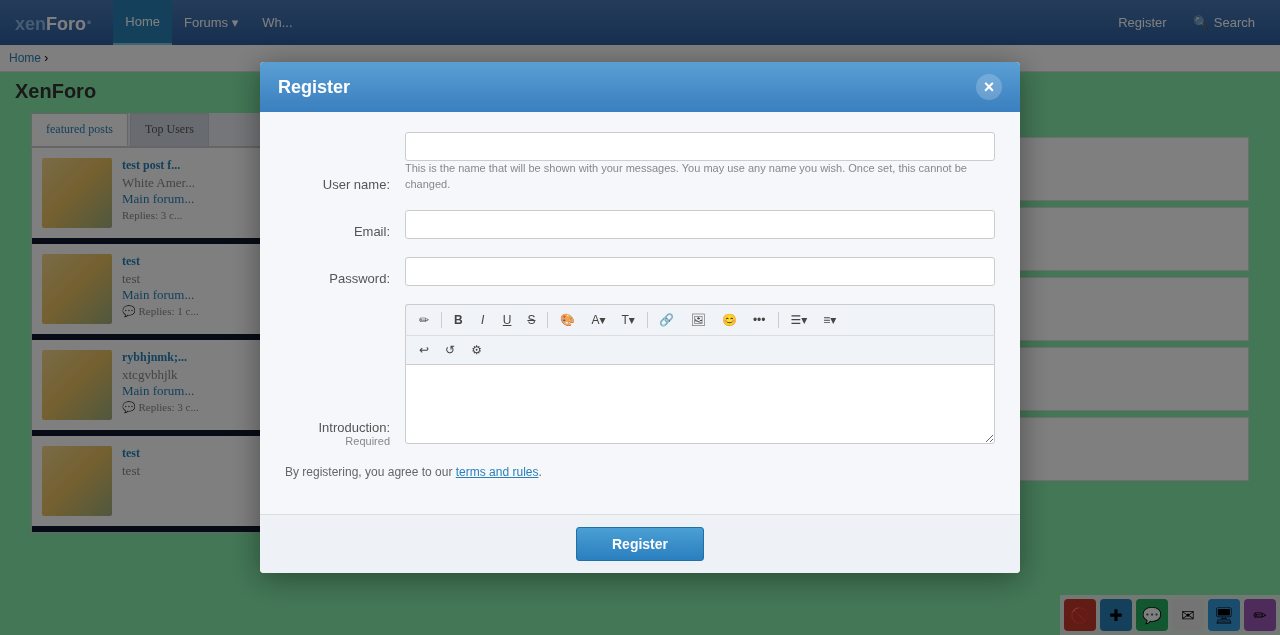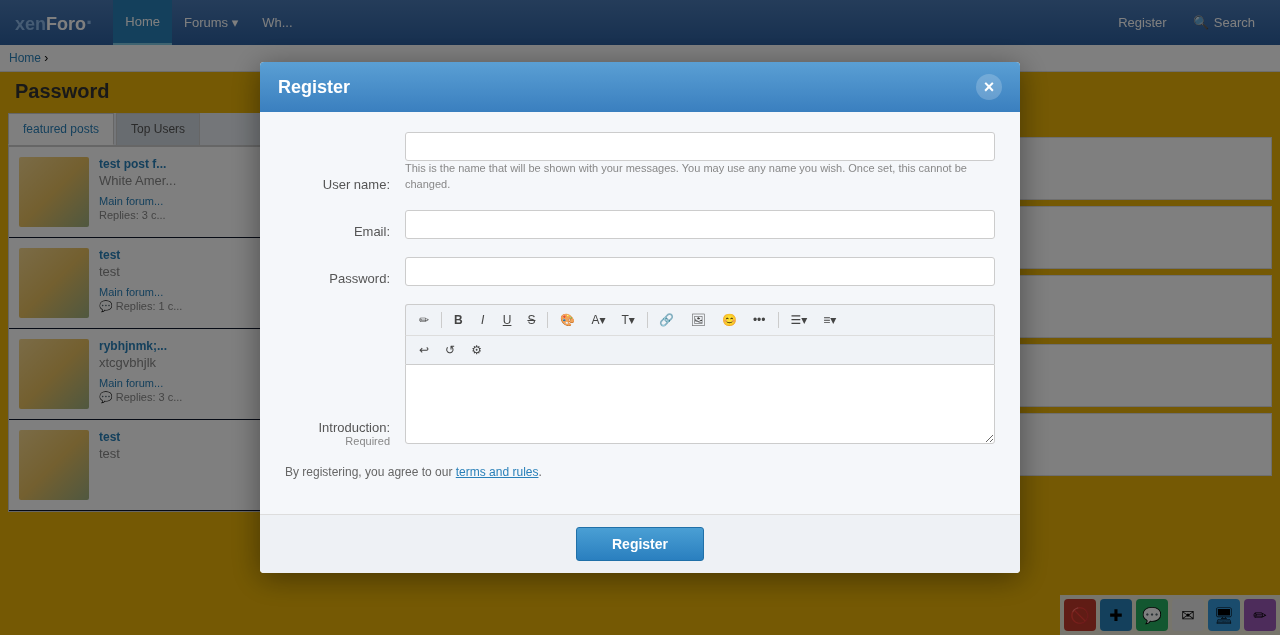--- a/index.html
+++ b/index.html
@@ -62,22 +62,23 @@
       background: white;
       padding: 6px 9px;
       border-bottom: 1px solid #ddd;
       font-size: 12px;
     }
     .breadcrumb-bar a { color: #2980b9; text-decoration: none; }
 
     
     .content-area {
       display: flex;
-      padding: 10px 8px;
+      padding: 10px 31px;
       gap: 15px;
+      font-family: Liberation Serif, serif;
     }
     .page-title {
       font-size: 20px;
       font-weight: bold;
       color: #333;
       padding: 8px 15px 0;
     }
 
     
     .left-panel {
@@ -102,27 +103,27 @@
     }
     .tab-item.active {
       background: white;
       color: #2980b9;
       border-bottom: 1px solid white;
     }
     .post-list { background: white; border: 1px solid #ccc; }
     .post-item {
       display: flex;
       padding: 10px;
-      border-bottom: 1px solid #0f172a;
+      border-bottom: 6px solid #0f172a;
       gap: 10px;
     }
     .post-content { flex: 1; min-width: 0; }
     .post-title { color: #2980b9; font-size: 12px; font-weight: bold; overflow: hidden; white-space: nowrap; text-overflow: ellipsis; }
     .post-meta { color: #888; font-size: 13px; margin-top: 2px; overflow: hidden; white-space: nowrap; text-overflow: ellipsis; }
-    .post-forum { color: #2980b9; font-size: 11px; margin-top: 7px; }
+    .post-forum { color: #2980b9; font-size: 13px; margin-top: 0; }
     .post-replies { color: #888; font-size: 11px; margin-top: 2px; }
 
     
     .right-panel {
       flex: 1;
     }
     .threads-title { font-size: 14px; font-weight: bold; color: #555; margin-bottom: 8px; }
     .thread-item {
       background: white;
       border: 1px solid #ddd;
@@ -341,21 +342,21 @@
       background: white;
       border: 1px solid #ddd;
       border-left: 3px solid #5a9fd4;
       padding: 8px;
       margin-bottom: 5px;
     }
   </style>
 </head>
 <body>
 
-<div style="min-height: 635px; background: #eab308; position: relative; overflow: hidden;">
+<div style="min-height: 635px; background: #86efac; position: relative; overflow: hidden;">
 
   <div class="header">
     <div class="logo">
       <span>xen</span><span style="color:white">Foro</span><span style="color:#8cb8e8; font-size:22px;">·</span>
     </div>
     <div class="nav-bar">
       <div class="nav-item active">Home</div>
       <div class="nav-item">Forums ▾</div>
       <div class="nav-item">Wh...</div>
     </div>
@@ -366,21 +367,21 @@
         <span>Search</span>
       </div>
     </div>
   </div>
 
   <div class="breadcrumb-bar">
     <a href="#">Home</a>
     <span> › </span>
   </div>
 
-  <div class="page-title">Password</div>
+  <div class="page-title">XenForo</div>
 
   <div class="content-area">
 
     <div class="left-panel">
       <div class="tabs-bar">
         <div class="tab-item active">featured posts</div>
         <div class="tab-item">Top Users</div>
       </div>
       <div class="post-list">
         <div class="post-item">

